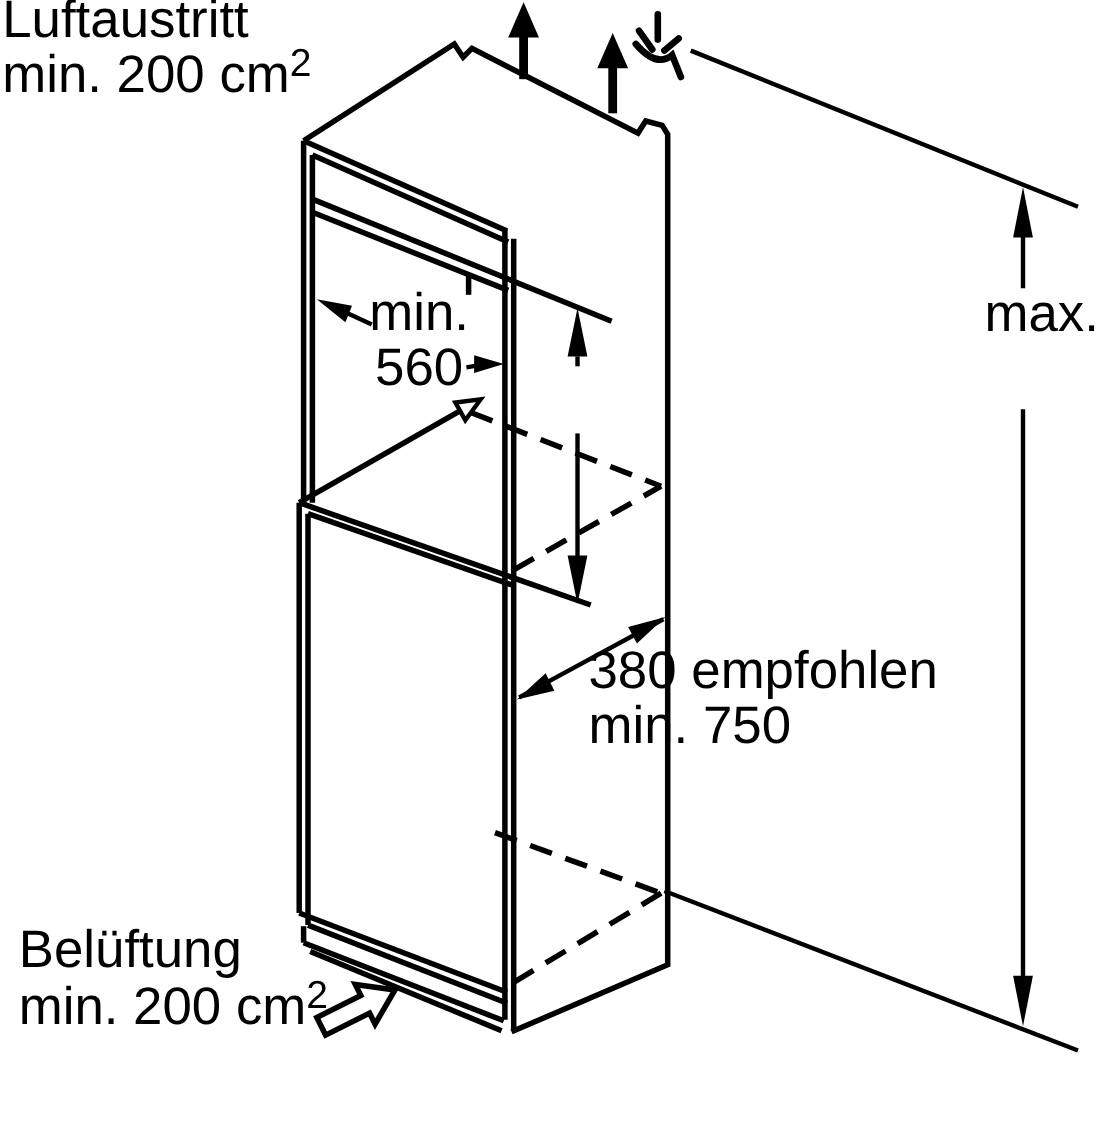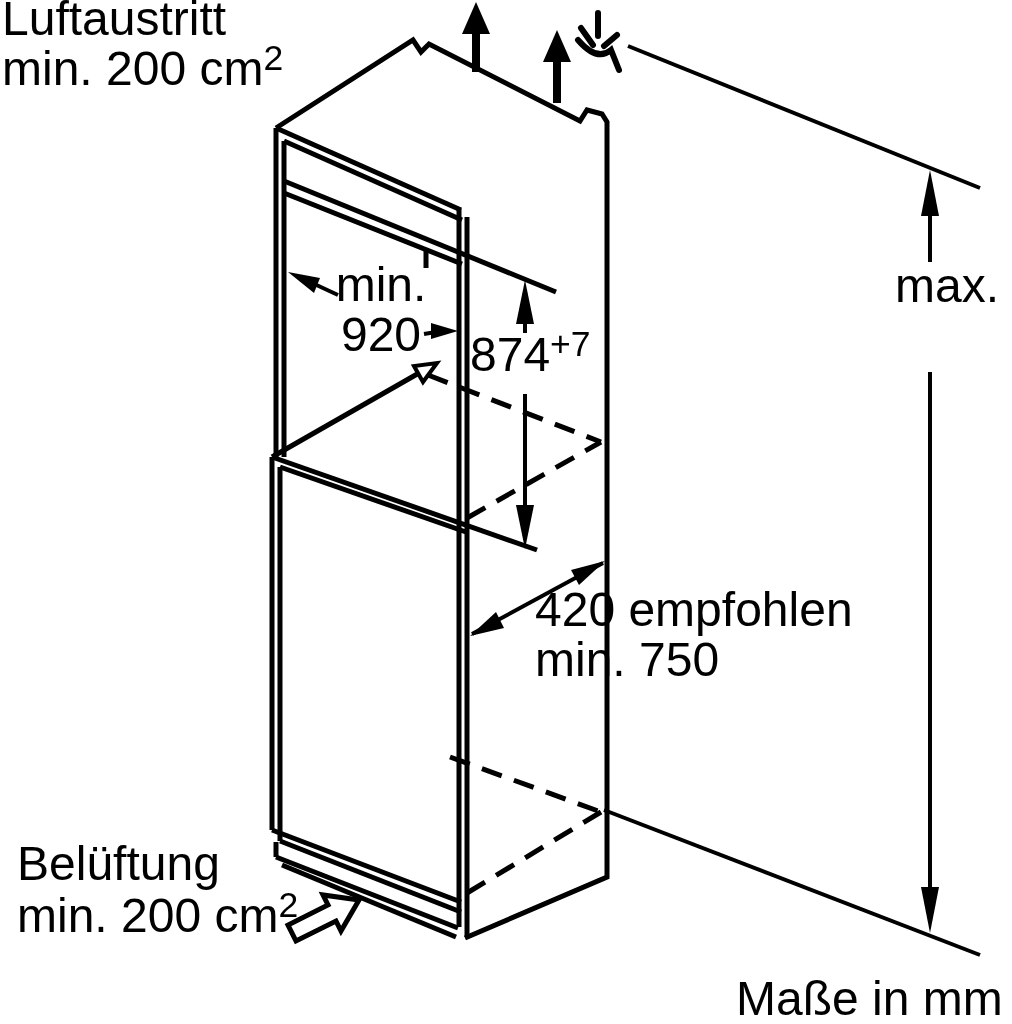--- a/index.html
+++ b/index.html
@@ -116,36 +116,32 @@
     <polygon points="359,900 341,931 336,921 296,941 288,925 328,905 323,895" fill="#ffffff" stroke="#000" stroke-width="5"></polygon>
   </svg>
 
   <div class="label" style="left:2px;top:-6px;">
     <div>Luftaustritt</div>
     <div><span>min. 200 cm</span><span class="sup">2</span></div>
   </div>
 
   <div class="label center" style="left:322px;top:260px;width:118px;">
     <div>min.</div>
-    <div>920</div>
+    <div>560</div>
   </div>
 
-  <div class="label" style="left:470px;top:330px;">
-    <span>874</span><span class="sup">+7</span>
-  </div>
 
   <div class="label center" style="left:880px;top:261px;width:134px;">
     <div>max.</div>
   </div>
 
   <div class="label" style="left:535px;top:585px;">
-    <div>420 empfohlen</div>
+    <div>380 empfohlen</div>
     <div>min. 750</div>
   </div>
 
   <div class="label tight" style="left:2px;top:838px;">
     <div>Belüftung</div>
     <div><span>min. 200 cm</span><span class="sup">2</span></div>
   </div>
 
-  <div class="label" style="left:736px;top:974px;">Maße in mm</div>
 
 </div>
 
 </body></html>

